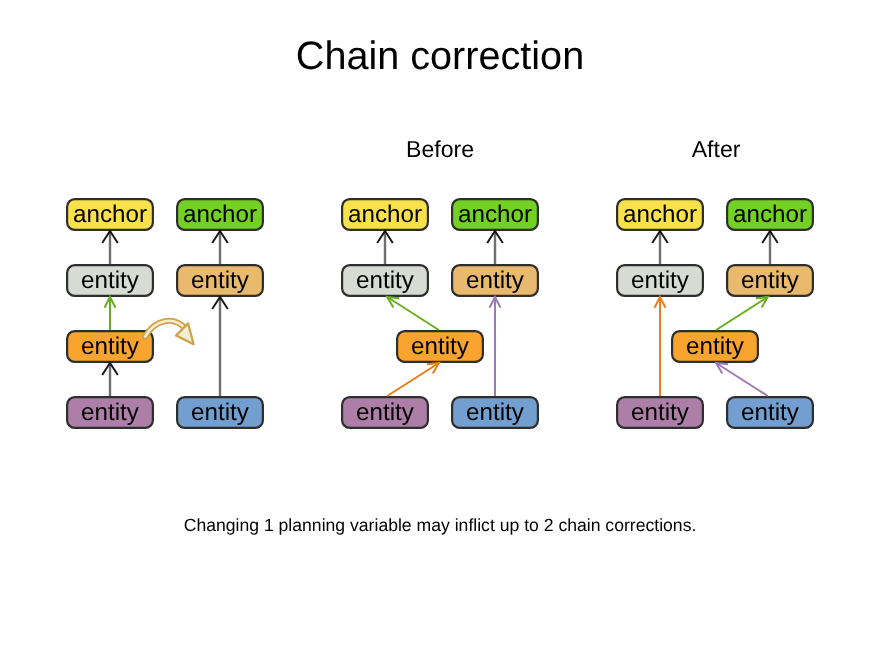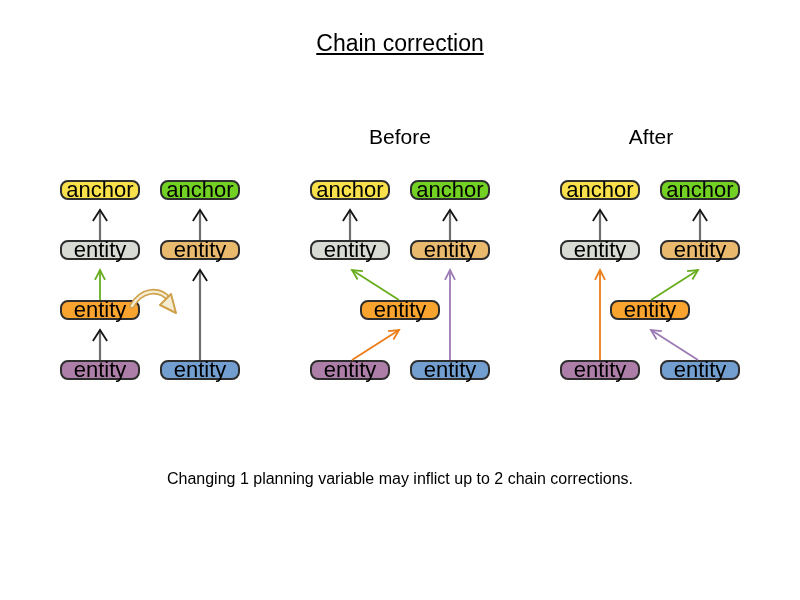--- a/index.html
+++ b/index.html
@@ -4,35 +4,35 @@
 <style>
   html,body{margin:0;padding:0;}
   body{
     width:800px;height:600px;background:#ffffff;
     font-family:"Liberation Sans","DejaVu Sans",sans-serif;
     color:#000;position:relative;overflow:hidden;
   }
   .stage{position:absolute;left:0;top:0;width:800px;height:600px;}
   .title{
     position:absolute;top:30px;left:0;width:800px;
-    text-align:center;font-size:23px;font-weight:400;letter-spacing:0;text-decoration:underline;
+    text-align:center;font-size:36px;font-weight:400;letter-spacing:0;
   }
   .panel-label{
     position:absolute;top:125px;transform:translateX(-50%);
     font-size:21px;white-space:nowrap;
   }
   .label-before{left:400px;}
   .label-after{left:651px;}
   .caption{
     position:absolute;top:470px;left:0;width:800px;
     text-align:center;font-size:16px;white-space:nowrap;
   }
   #nodes-layer{position:absolute;left:0;top:0;width:800px;height:600px;}
   .node{
-    position:absolute;width:80px;height:20px;box-sizing:border-box;
+    position:absolute;width:80px;height:30px;box-sizing:border-box;
     border:2px solid #2e2e2e;border-radius:8px;
     display:flex;align-items:center;justify-content:center;
     font-size:22px;line-height:1;
   }
   svg.arrows{
     position:absolute;left:0;top:0;width:800px;height:600px;
     pointer-events:none;
   }
 </style>
 </head>

